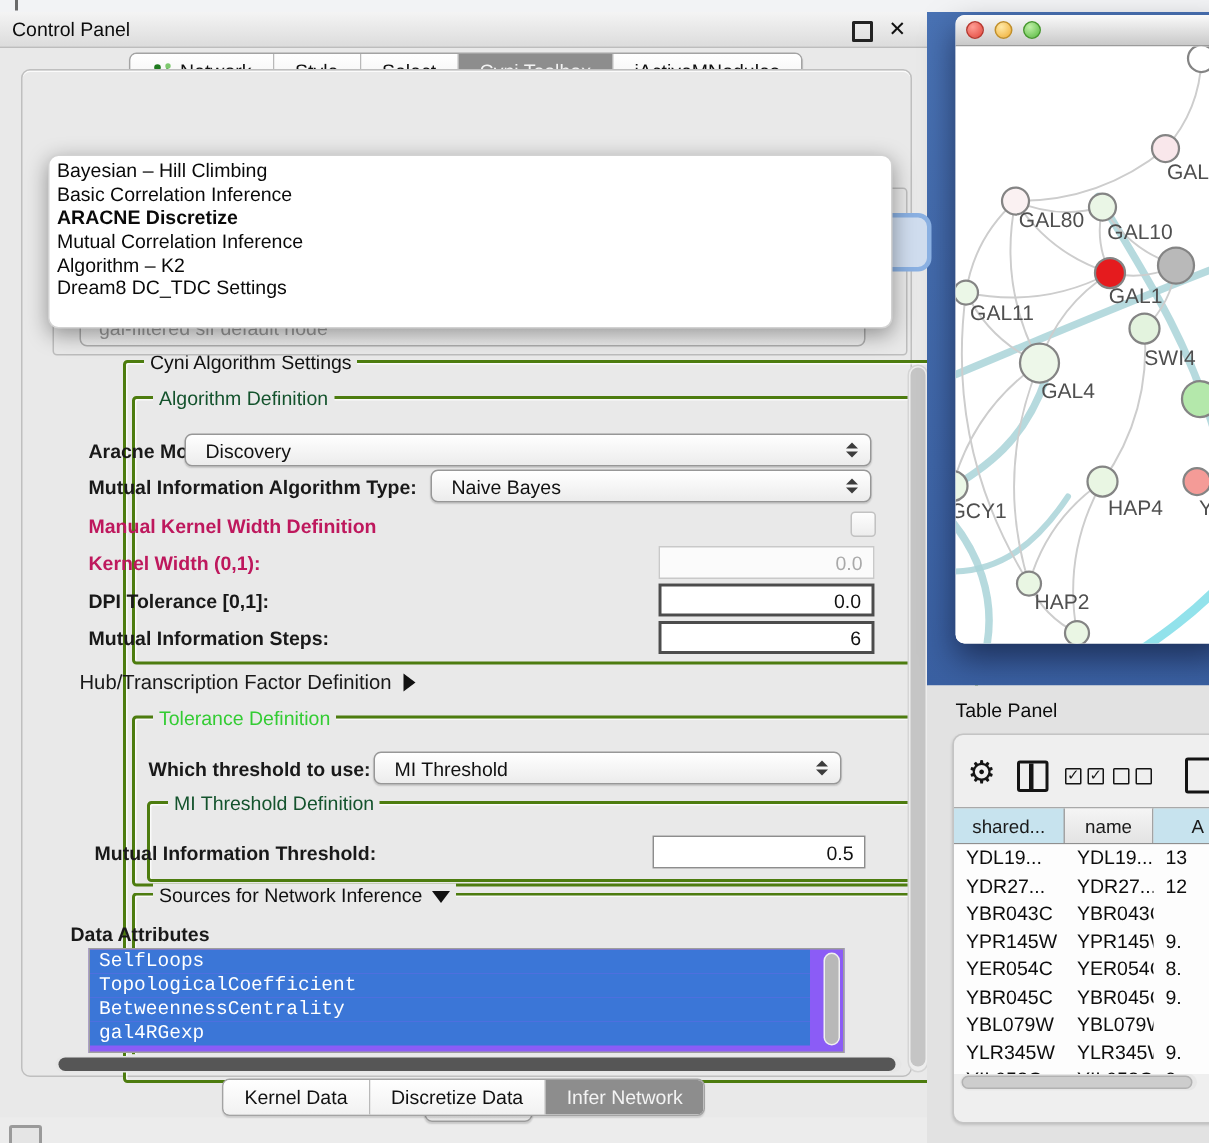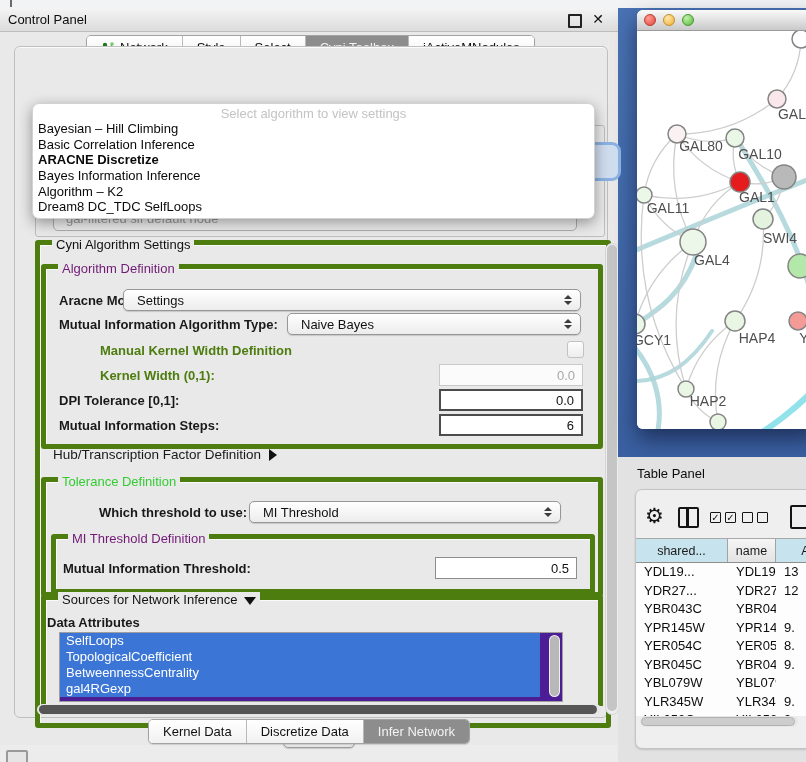--- a/index.html
+++ b/index.html
@@ -42,27 +42,27 @@
                 font-size:13px;color:#9a9a9a;padding-left:12px;box-sizing:border-box;}
 
   
   #dd{left:17px;top:56px;width:563px;height:116px;background:#fff;border:1px solid #d2d2d2;border-radius:7px;
       box-shadow:0 4px 14px rgba(0,0,0,.38);z-index:50;padding-top:2px;box-sizing:border-box;}
   #dd .prompt{text-align:center;color:#c3c3c3;font-size:13px;height:15px;line-height:15px;}
   #dd .item{font-size:13px;color:#0a0a0a;height:15.7px;line-height:15.7px;padding-left:5px;}
   #dd .item.bold{font-weight:bold;}
 
   
-  .group{border:5px solid #4d7c0f;border-radius:3px;box-shadow:inset 1px 1px 0 rgba(255,255,255,.75);}
+  .group{border:2px solid #4d7c0f;border-radius:3px;box-shadow:inset 1px 1px 0 rgba(255,255,255,.75);margin-left:47px;}
   .legend{position:absolute;top:-8px;left:12px;background:#e9e9e9;padding:0 4px;font-size:13px;color:#111;}
-  .legend.blue{color:#701a75;}
+  .legend.blue{color:#14532d;}
   .legend.green{color:#33cc33;}
 
   .lbl{position:absolute;font-size:13px;font-weight:bold;color:#191919;white-space:nowrap;}
-  .lbl.dis{color:#4d7c0f;margin-left:41px;}
+  .lbl.dis{color:#be185d;}
 
   .combo{position:absolute;border:1px solid #979797;border-radius:5px;background:linear-gradient(#ffffff,#ececec);
          box-shadow:0 1px 1px rgba(0,0,0,.15);font-size:13px;color:#111;display:flex;align-items:center;
          padding-left:13px;box-sizing:border-box;}
   .spin{position:absolute;right:8px;top:50%;transform:translateY(-50%);display:flex;flex-direction:column;gap:2px;}
   .spin i{display:block;width:0;height:0;border-left:4px solid transparent;border-right:4px solid transparent;}
   .spin .up{border-bottom:4px solid #3c3c3c;}
   .spin .dn{border-top:4px solid #3c3c3c;}
 
   .field{position:absolute;background:#fff;border:1px solid #8d8d8d;font-size:13px;color:#111;display:flex;
@@ -72,21 +72,21 @@
 
   .checkbox{position:absolute;width:15px;height:15px;border:1px solid #c2c2c2;border-radius:3px;
             background:linear-gradient(#fdfdfd,#ededed);}
 
   .tri-right{display:inline-block;width:0;height:0;border-top:6px solid transparent;border-bottom:6px solid transparent;
              border-left:8px solid #111;vertical-align:middle;margin-left:8px;}
   .tri-down{display:inline-block;width:0;height:0;border-left:6px solid transparent;border-right:6px solid transparent;
             border-top:8px solid #111;vertical-align:middle;margin-left:6px;}
 
   
-  #attr-list{left:44px;top:585px;width:502px;height:68px;background:#4c1d95;border:1px solid #9e9e9e;overflow:hidden;}
+  #attr-list{left:44px;top:585px;width:502px;height:68px;background:#8b5cf6;border:1px solid #9e9e9e;overflow:hidden;font-family:Liberation Mono, monospace;}
   #attr-list .row{height:16px;line-height:16px;font-size:13px;color:#fff;background:#3b76d7;padding-left:6px;
                   width:480px;box-sizing:border-box;}
   #attr-vsb{position:absolute;right:2px;top:2px;width:11px;height:62px;background:#f0f0f0;border-radius:6px;}
   #attr-vsb .thumb{position:absolute;left:1px;top:1px;width:9px;height:60px;background:#b8b8b8;border-radius:5px;}
 
   
   #cp-vsb{left:590px;top:196px;width:14px;height:472px;background:#ededed;border:1px solid #d5d5d5;
           border-radius:7px;box-sizing:border-box;}
   #cp-vsb .thumb{position:absolute;left:1px;top:1px;width:10px;height:466px;background:#c5c5c5;border-radius:6px;}
   #cp-hsb{left:22px;top:657px;width:564px;height:11px;background:#e6e6e6;border-radius:6px;}
@@ -136,21 +136,21 @@
                   border-right:1px solid #a3a3a3;background:linear-gradient(#f5f5f5,#e3e3e3);box-sizing:border-box;}
   #tbl-header .hc.tint{background:#c7e3ee;}
   .trow{display:flex;height:18.5px;background:#fdfdfd;}
   .trow .tc{font-size:13px;color:#0d0d0d;line-height:18.5px;padding-left:8px;box-sizing:border-box;
             overflow:hidden;white-space:nowrap;}
   #tbl-body{background:#fdfdfd;}
   #tp-hsb{left:640px;top:716px;width:158px;height:11px;background:#e7e7e7;border-radius:6px;}
   #tp-hsb .thumb{position:absolute;left:1px;top:1px;width:154px;height:9px;background:#cdcdcd;
                  border:1px solid #b2b2b2;border-radius:5px;box-sizing:border-box;}
 
-  .c1{width:92px;} .c2{width:48px;} .c3{width:60px;}
+  .c1{width:74px;} .c2{width:59px;} .c3{width:60px;}
 </style>
 </head>
 <body>
 
 <div class="abs" id="top-strip"></div>
 <div class="abs" id="top-tick"></div>
 
 <div class="abs" id="cp">
   <div id="cp-titlebar">
     <span id="cp-title">Control Panel</span>
@@ -185,39 +185,38 @@
 
   <div class="abs" id="cp-content">
 
     <div class="abs" id="hidden-group"></div>
     <div class="abs" id="hidden-combo-focus"></div>
     <div class="abs" id="hidden-combo">
       <span>gal-filtered sif default node</span>
     </div>
 
     <div class="abs" id="dd">
-      <div class="prompt">Select algorithm to view settings</div>
       <div class="item">Bayesian – Hill Climbing</div>
       <div class="item">Basic Correlation Inference</div>
       <div class="item bold">ARACNE Discretize</div>
-      <div class="item">Bayes Information Inference</div>
+      <div class="item">Mutual Correlation Inference</div>
       <div class="item">Algorithm – K2</div>
-      <div class="item">Dream8 DC_TDC SelfLoops</div>
+      <div class="item">Dream8 DC_TDC Settings</div>
     </div>
 
     <div class="abs group" style="left:20px;top:193px;width:566px;height:478px;">
       <span class="legend">Cyni Algorithm Settings</span>
     </div>
 
     <div class="abs group" style="left:26px;top:217px;width:552px;height:175px;">
       <span class="legend blue">Algorithm Definition</span>
     </div>
     <span class="lbl" style="left:44px;top:246px;">Aracne Mode:</span>
     <div class="combo" style="left:108px;top:242px;width:458px;height:22px;">
-      <span>Settings</span>
+      <span>Discovery</span>
       <span class="spin">
           <i class="up"></i>
           <i class="dn"></i>
         </span>
     </div>
     <span class="lbl" style="left:44px;top:270px;">Mutual Information Algorithm Type:</span>
     <div class="combo" style="left:272px;top:266px;width:294px;height:22px;">
       <span>Naive Bayes</span>
       <span class="spin">
           <i class="up"></i>

